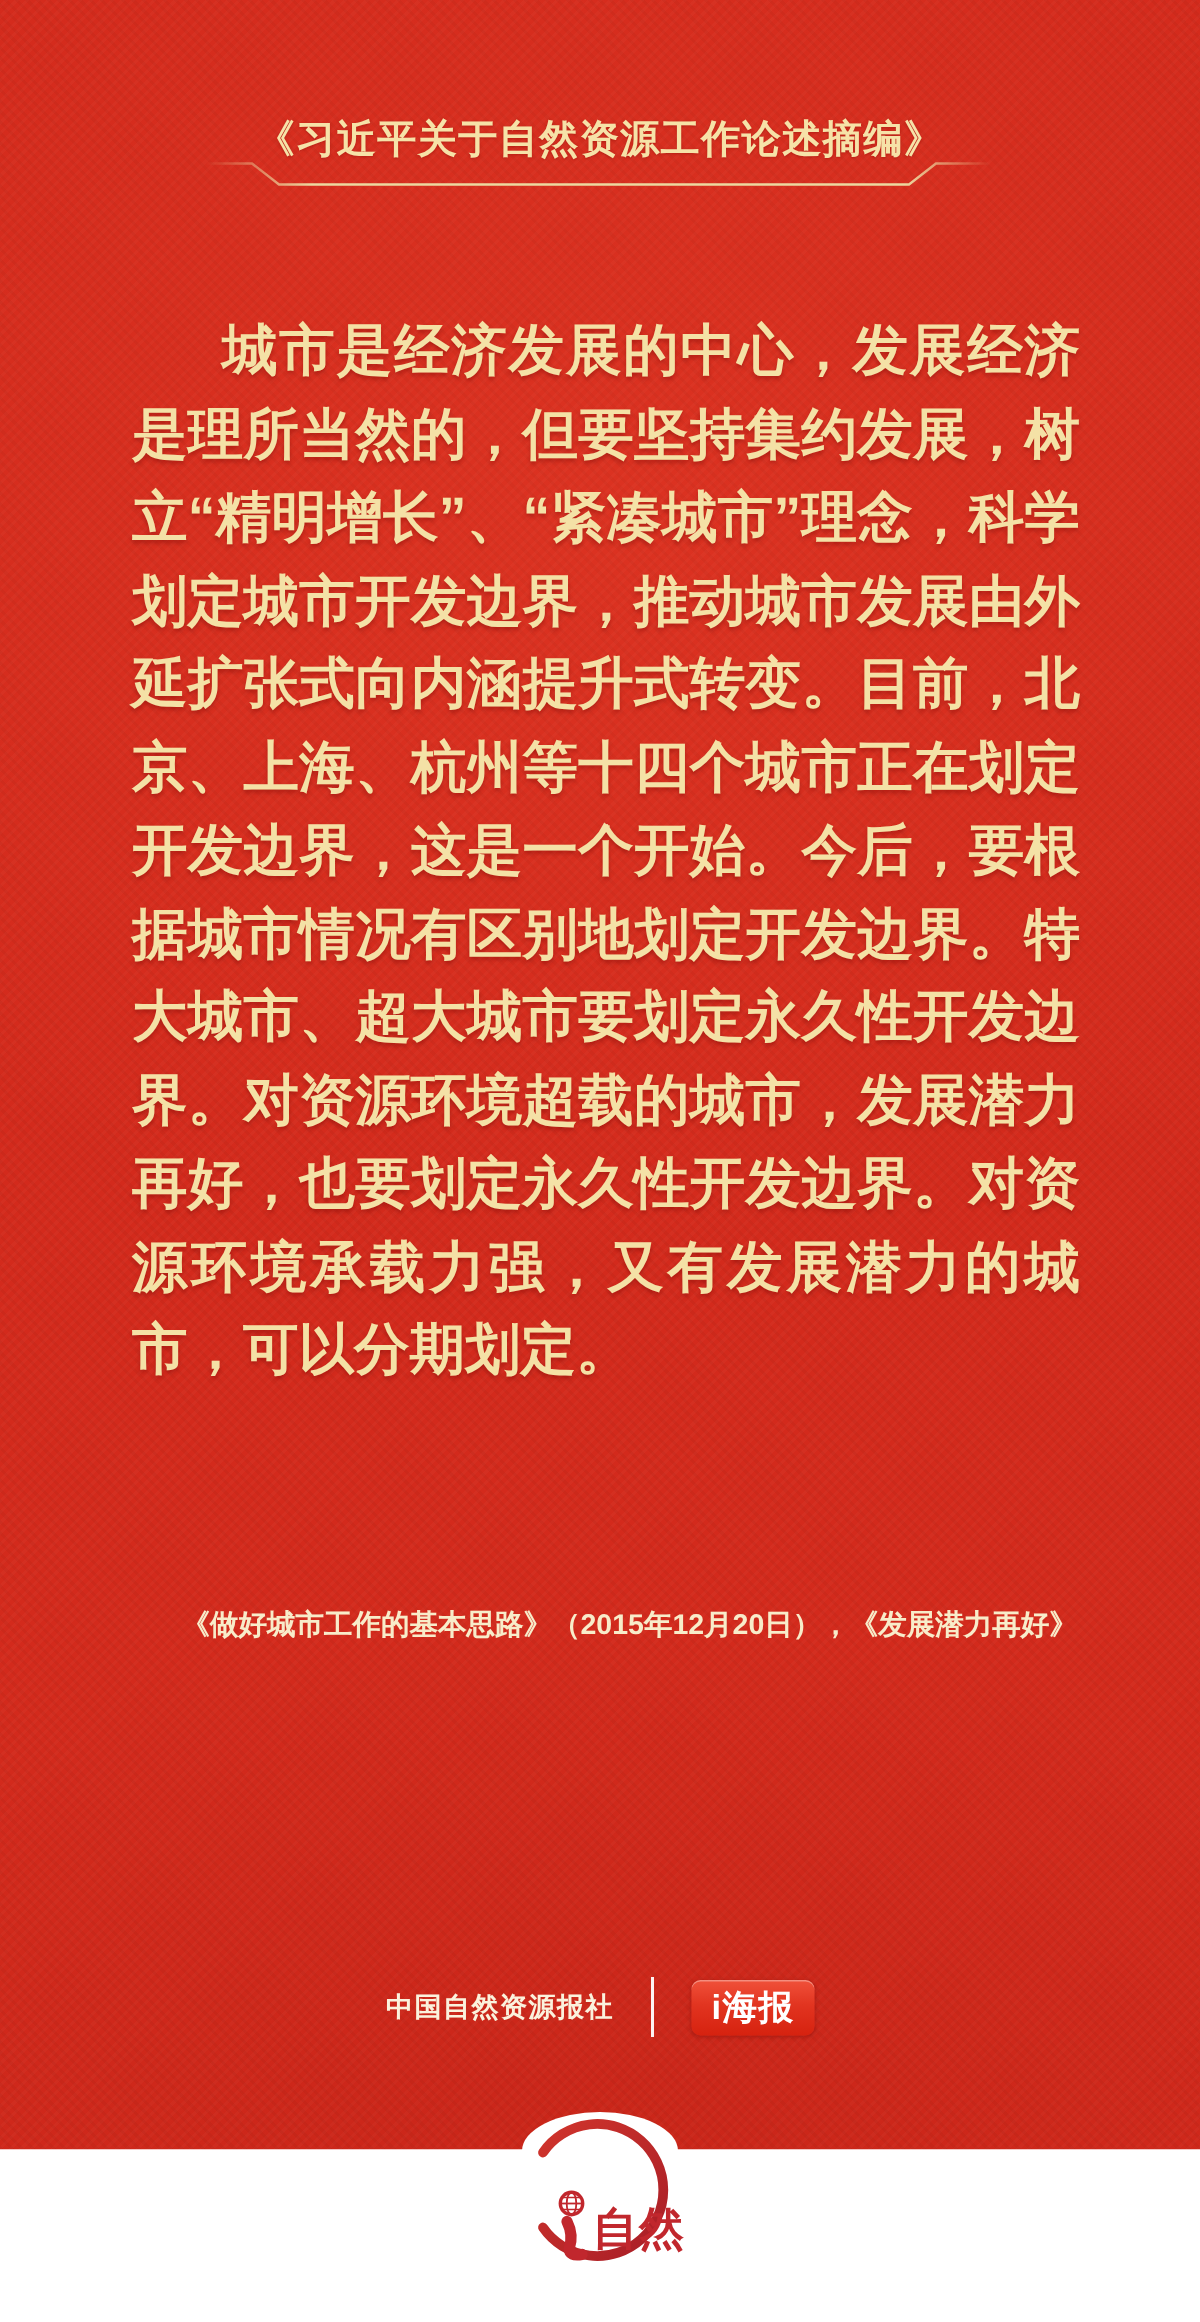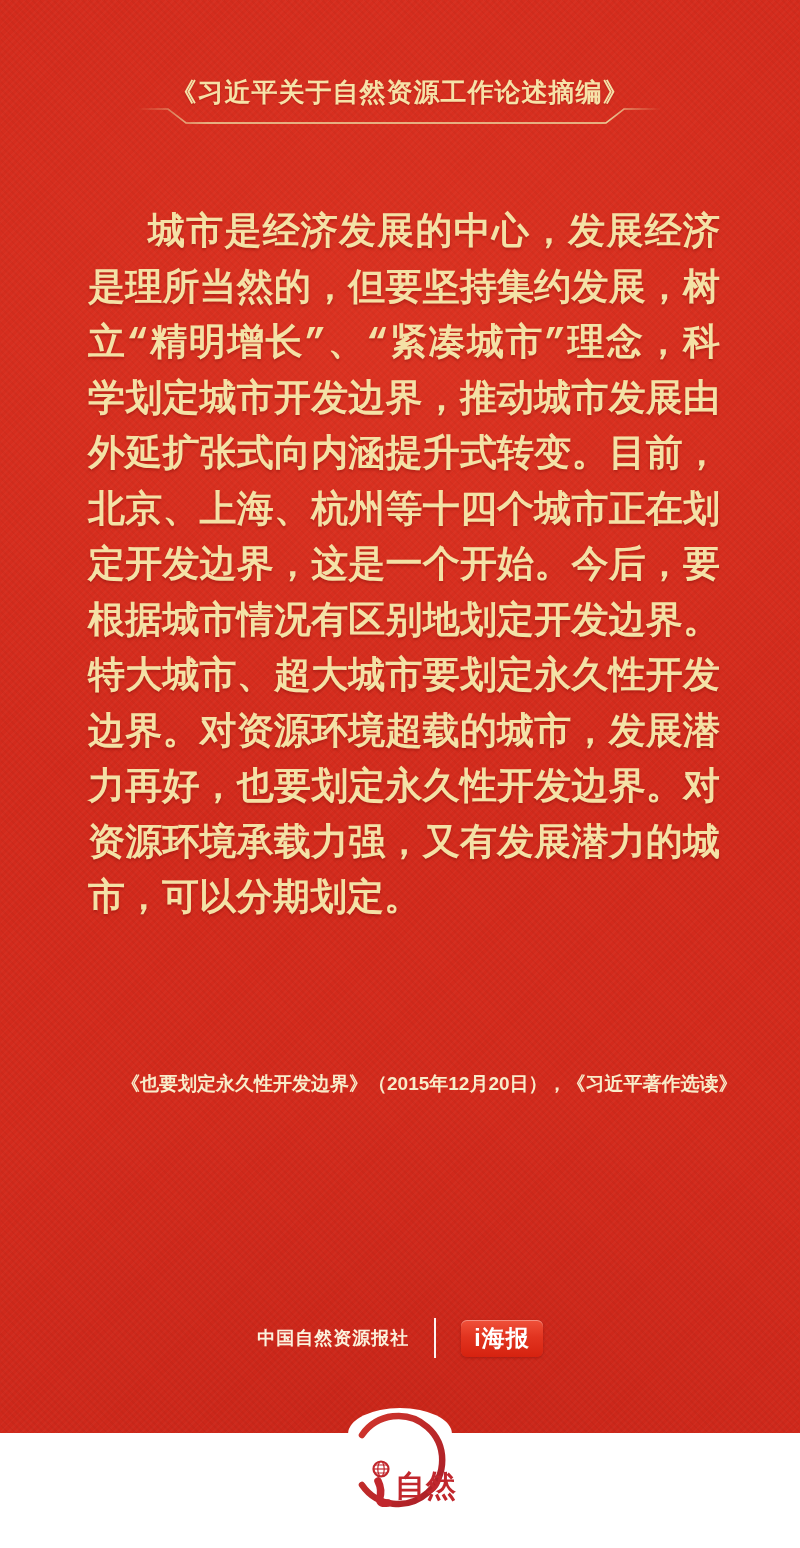--- a/index.html
+++ b/index.html
@@ -22,21 +22,21 @@
     text-align:center;
     font-family:"Liberation Serif","DejaVu Serif",serif;
     font-weight:bold;font-size:26px;line-height:34px;letter-spacing:1px;
     color:#f6e2a8;
     text-shadow:0 1px 2px rgba(120,0,0,0.35);
   }
   .deco-line{position:absolute;left:0;top:100px;width:800px;height:32px;}
 
   .body-text{
     position:absolute;left:88px;top:206px;width:632px;margin:0;
-    font-family:Liberation Mono, monospace;
+    font-family:Liberation Sans, sans-serif;
     font-weight:bold;font-size:37px;line-height:55.5px;
     text-align:justify;text-align-last:left;text-indent:60px;
     color:#f4e1a6;
     text-shadow:0 2px 3px rgba(110,0,0,0.35);
   }
 
   .citation{
     position:absolute;left:92px;top:1068px;width:640px;
     font-family:"Liberation Sans","DejaVu Sans",sans-serif;
     font-weight:bold;font-size:19px;line-height:32px;
@@ -89,21 +89,21 @@
           <stop offset="0.82" stop-color="#ecd9a0" stop-opacity="1"></stop>
           <stop offset="0.91" stop-color="#ecd9a0" stop-opacity="0"></stop>
         </linearGradient>
       </defs>
       <polyline points="80,9 168,9 186,23 606,23 624,9 718,9" fill="none" stroke="url(#goldfade)" stroke-width="1.6"></polyline>
     </svg>
 
     <p class="body-text">城市是经济发展的中心，发展经济是理所当然的，但要坚持集约发展，树立“精明增长”、“紧凑城市”理念，科学划定城市开发边界，推动城市发展由外延扩张式向内涵提升式转变。目前，北京、上海、杭州等十四个城市正在划定开发边界，这是一个开始。今后，要根据城市情况有区别地划定开发边界。特大城市、超大城市要划定永久性开发边界。对资源环境超载的城市，发展潜力再好，也要划定永久性开发边界。对资源环境承载力强，又有发展潜力的城市，可以分期划定。</p>
 
     <div class="citation">
-      <div class="cit-line">《也要划定永久性开发边界》（2015年12月20日），《习近平著作选读》</div>
+      <div class="cit-line">《做好城市工作的基本思路》（2015年12月20日），《发展潜力再好》</div>
     </div>
 
     <div class="footer-row">
       <span class="publisher">中国自然资源报社</span>
       <span class="footer-divider"></span>
       <span class="badge">
         <span class="badge-text">i海报</span>
       </span>
     </div>
 

